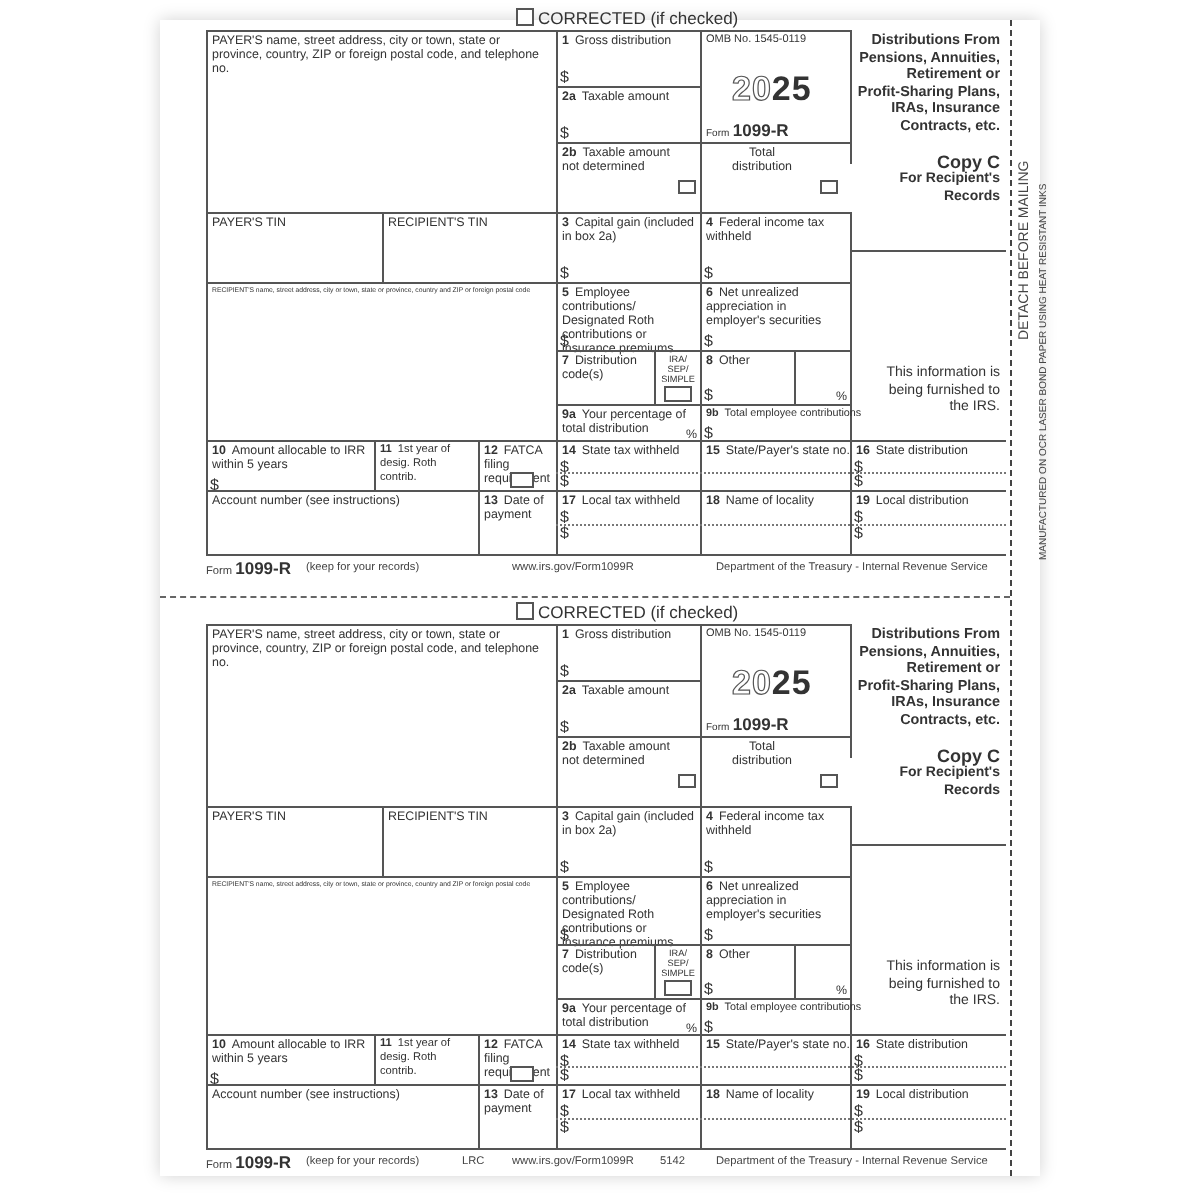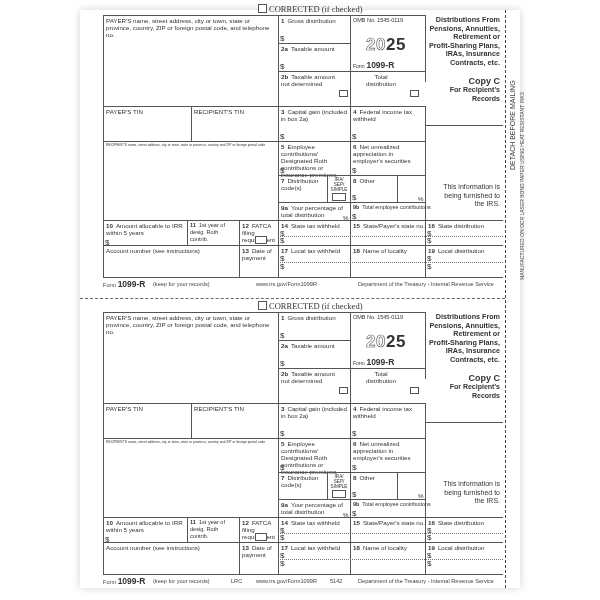--- a/index.html
+++ b/index.html
@@ -10,21 +10,21 @@
   .form { position:absolute; left:103px; width:422px; height:285px; }
   .abs { position:absolute; }
   .hl { position:absolute; height:0; border-top:1px solid #555; }
   .vl { position:absolute; width:0; border-left:1px solid #555; }
   .dot { position:absolute; height:0; border-top:1px dotted #777; }
   .t { position:absolute; font-size:6.2px; line-height:7px; color:#333; white-space:nowrap; }
   .t.w { white-space:normal; }
   .num { font-weight:bold; margin-right:3px; }
   .dollar { position:absolute; font-size:8px; line-height:8px; color:#333; }
   .cb { position:absolute; width:9px; height:7px; border:1px solid #555; background:#fff; box-sizing:border-box; }
-  .corrected { position:absolute; font-size:8.5px; line-height:9px; color:#333;font-family:Liberation Serif, serif; }
+  .corrected { position:absolute; font-size:8.5px; line-height:9px; color:#333; }
   .corrected .cb { position:relative; display:inline-block; vertical-align:-1px; margin-right:2px; width:9px; height:9px; }
   .year { position:absolute; font-size:17px; font-weight:bold; letter-spacing:0.5px; }
   .year .outl { color:#fff; -webkit-text-stroke:0.6px #555; }
   .title-block { position:absolute; font-size:7.2px; line-height:8.6px; font-weight:bold; text-align:right; color:#333; }
   .copy { position:absolute; text-align:right; font-weight:bold; color:#333; }
   .furnish { position:absolute; text-align:right; font-size:7px; line-height:8.5px; color:#333; }
   .footer { position:absolute; font-size:5.6px; line-height:8px; color:#444; white-space:nowrap; }
   .footer .fnum { font-size:8.5px; font-weight:bold; color:#333; }
   .perf-v { position:absolute; left:505px; top:10px; height:578px; width:0; border-left:1px dashed #444; }
   .perf-h { position:absolute; left:80px; top:298px; width:425px; height:0; border-top:1px dashed #666; }

